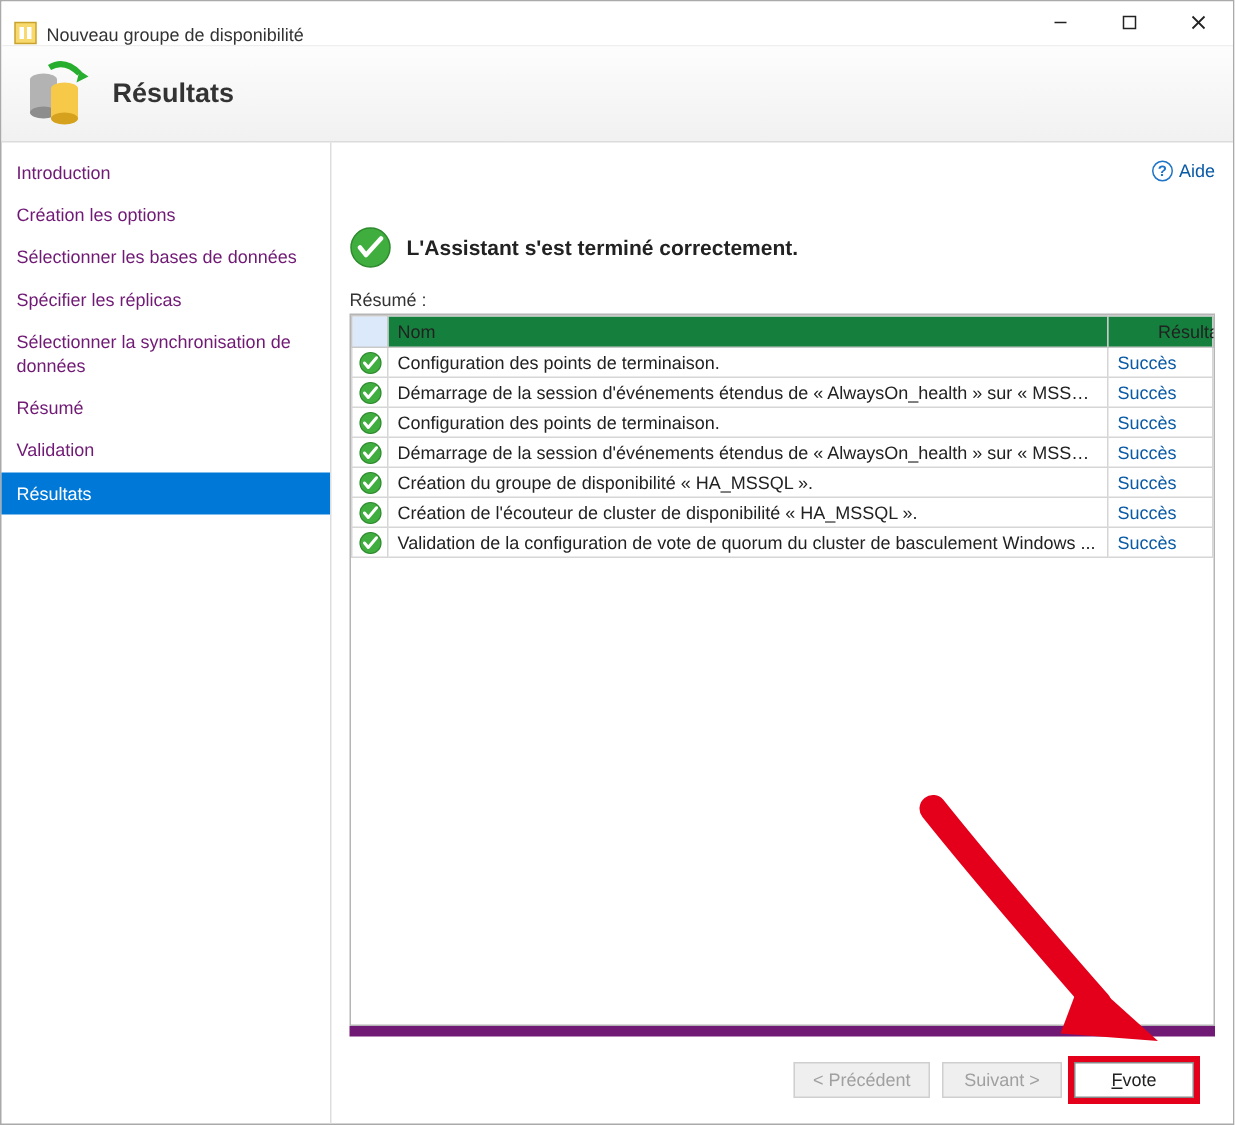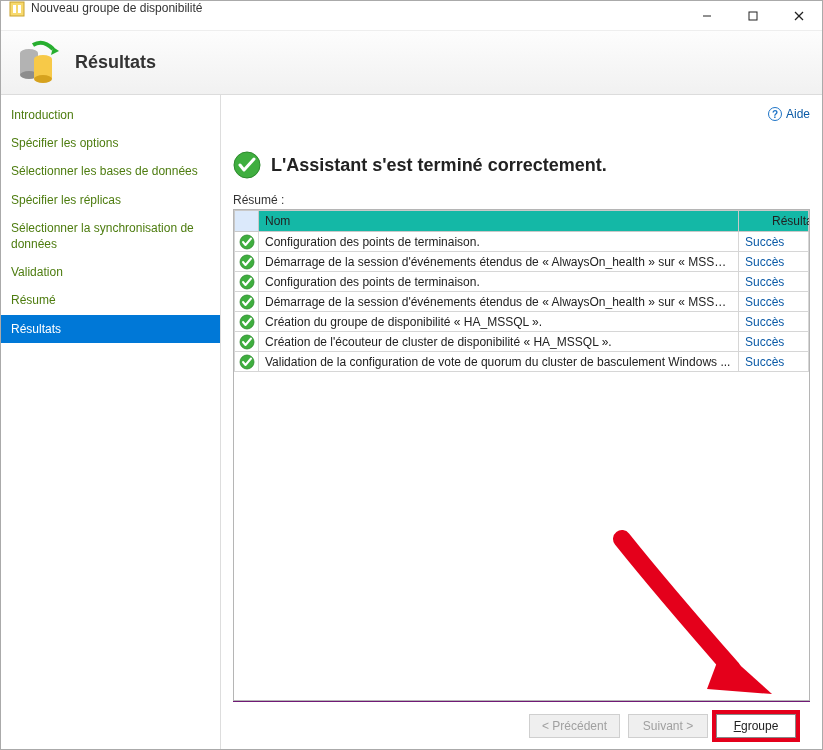--- a/index.html
+++ b/index.html
@@ -19,21 +19,21 @@
     background: #ffffff;
     border: 1px solid #aaa;
     display: flex;
     flex-direction: column;
     position: relative;
   }
   
   .titlebar {
     height: 30px;
     display: flex;
-    align-items: flex-start;
+    align-items: flex-end;
     padding: 0 0 0 8px;
     background: #fff;
     border-bottom: 1px solid #eee;
   }
   .titlebar .app-icon {
     width: 16px; height: 16px; margin-right: 6px;
   }
   .titlebar .title { flex: 1; color: #333; }
   .titlebar .win-controls { display: flex; }
   .titlebar .win-btn {
@@ -58,21 +58,21 @@
     display: flex;
     min-height: 0;
   }
   .sidebar {
     width: 220px;
     border-right: 1px solid #ddd;
     padding-top: 6px;
   }
   .sidebar .step {
     padding: 6px 10px;
-    color: #4d7c0f;
+    color: #701a75;
     cursor: pointer;
     line-height: 1.35;
   }
   .sidebar .step.multiline { white-space: normal; }
   .sidebar .step.selected {
     background: #0078d7;
     color: #fff;
   }
   .content {
     flex: 1;
@@ -106,21 +106,21 @@
   .status-line {
     display: flex;
     align-items: center;
     gap: 10px;
     margin: 26px 0 14px 0;
   }
   .status-icon-big {
     width: 28px; height: 28px;
   }
   .status-text {
-    font-size: 18px;
+    font-size: 14px;
     font-weight: 700;
     color: #222;
   }
   .summary-label {
     color: #333;
     margin-bottom: 2px;
   }
   .grid-wrap {
     flex: 1;
     border: 1px solid #b5b5b5;
@@ -129,21 +129,21 @@
     flex-direction: column;
     background: #fff;
     min-height: 0;
   }
   table.results {
     width: 100%;
     border-collapse: collapse;
     table-layout: fixed;
   }
   table.results th {
-    background: #14b8a6;
+    background: #15803d;
     border: 1px solid #c9c9c9;
     font-weight: 400;
     text-align: left;
     padding: 3px 6px;
     color: #222;
   }
   table.results th.col-icon { width: 24px; background: #dbe9fb; }
   table.results th.col-result { width: 70px; padding-left: 33px; }
   table.results td {
     border: 1px solid #d6d6d6;
@@ -159,22 +159,22 @@
   .mini-check {
     width: 16px; height: 16px; display: inline-block; vertical-align: middle;
   }
   .result-link {
     color: #0a5aa6;
     cursor: pointer;
   }
   .filler { flex: 1; }
   
   .footer {
-    height: 48px;
-    border-top: 1px solid #701a75;
+    height: 65px;
+    border-top: 7px solid #701a75;
     display: flex;
     justify-content: flex-end;
     align-items: center;
     padding: 0 14px;
     gap: 8px;
   }
   .btn {
     min-width: 80px;
     height: 24px;
     border: 1px solid #adadad;
@@ -254,26 +254,26 @@
         <polygon points="40,8 46,12 38,16" fill="#27ae2f"></polygon>
       </svg>
     </span>
     <span class="page-title">Résultats</span>
   </div>
 
   <div class="body-split">
 
     <div class="sidebar">
       <div class="step"><span>Introduction</span></div>
-      <div class="step"><span>Spécifier les options</span></div>
+      <div class="step"><span>Création les options</span></div>
       <div class="step"><span>Sélectionner les bases de données</span></div>
       <div class="step"><span>Spécifier les réplicas</span></div>
       <div class="step multiline"><span>Sélectionner la synchronisation de données</span></div>
+      <div class="step"><span>Résumé</span></div>
       <div class="step"><span>Validation</span></div>
-      <div class="step"><span>Résumé</span></div>
       <div class="step selected"><span>Résultats</span></div>
     </div>
 
     <div class="content">
       <div class="help-row">
         <span class="help-link">
           <span class="help-icon">?</span>
           <span>Aide</span>
         </span>
       </div>
@@ -357,21 +357,21 @@
                 <td><span class="result-link">Succès</span></td>
               </tr>
             </tbody>
         </table>
         <div class="filler"></div>
       </div>
 
       <div class="footer">
         <button class="btn" disabled="">&lt; Précédent</button>
         <button class="btn" disabled="">Suivant &gt;</button>
-        <button class="btn highlight"><span class="mnemonic">F</span><span>groupe</span></button>
+        <button class="btn highlight"><span class="mnemonic">F</span><span>vote</span></button>
       </div>
     </div>
   </div>
 
   <svg class="red-arrow" viewBox="0 0 180 180">
     <defs>
       <marker id="ah" markerWidth="12" markerHeight="12" refX="6" refY="6" orient="auto">
         <path d="M0,0 L12,6 L0,12 Z" fill="#e4001b"></path>
       </marker>
     </defs>

